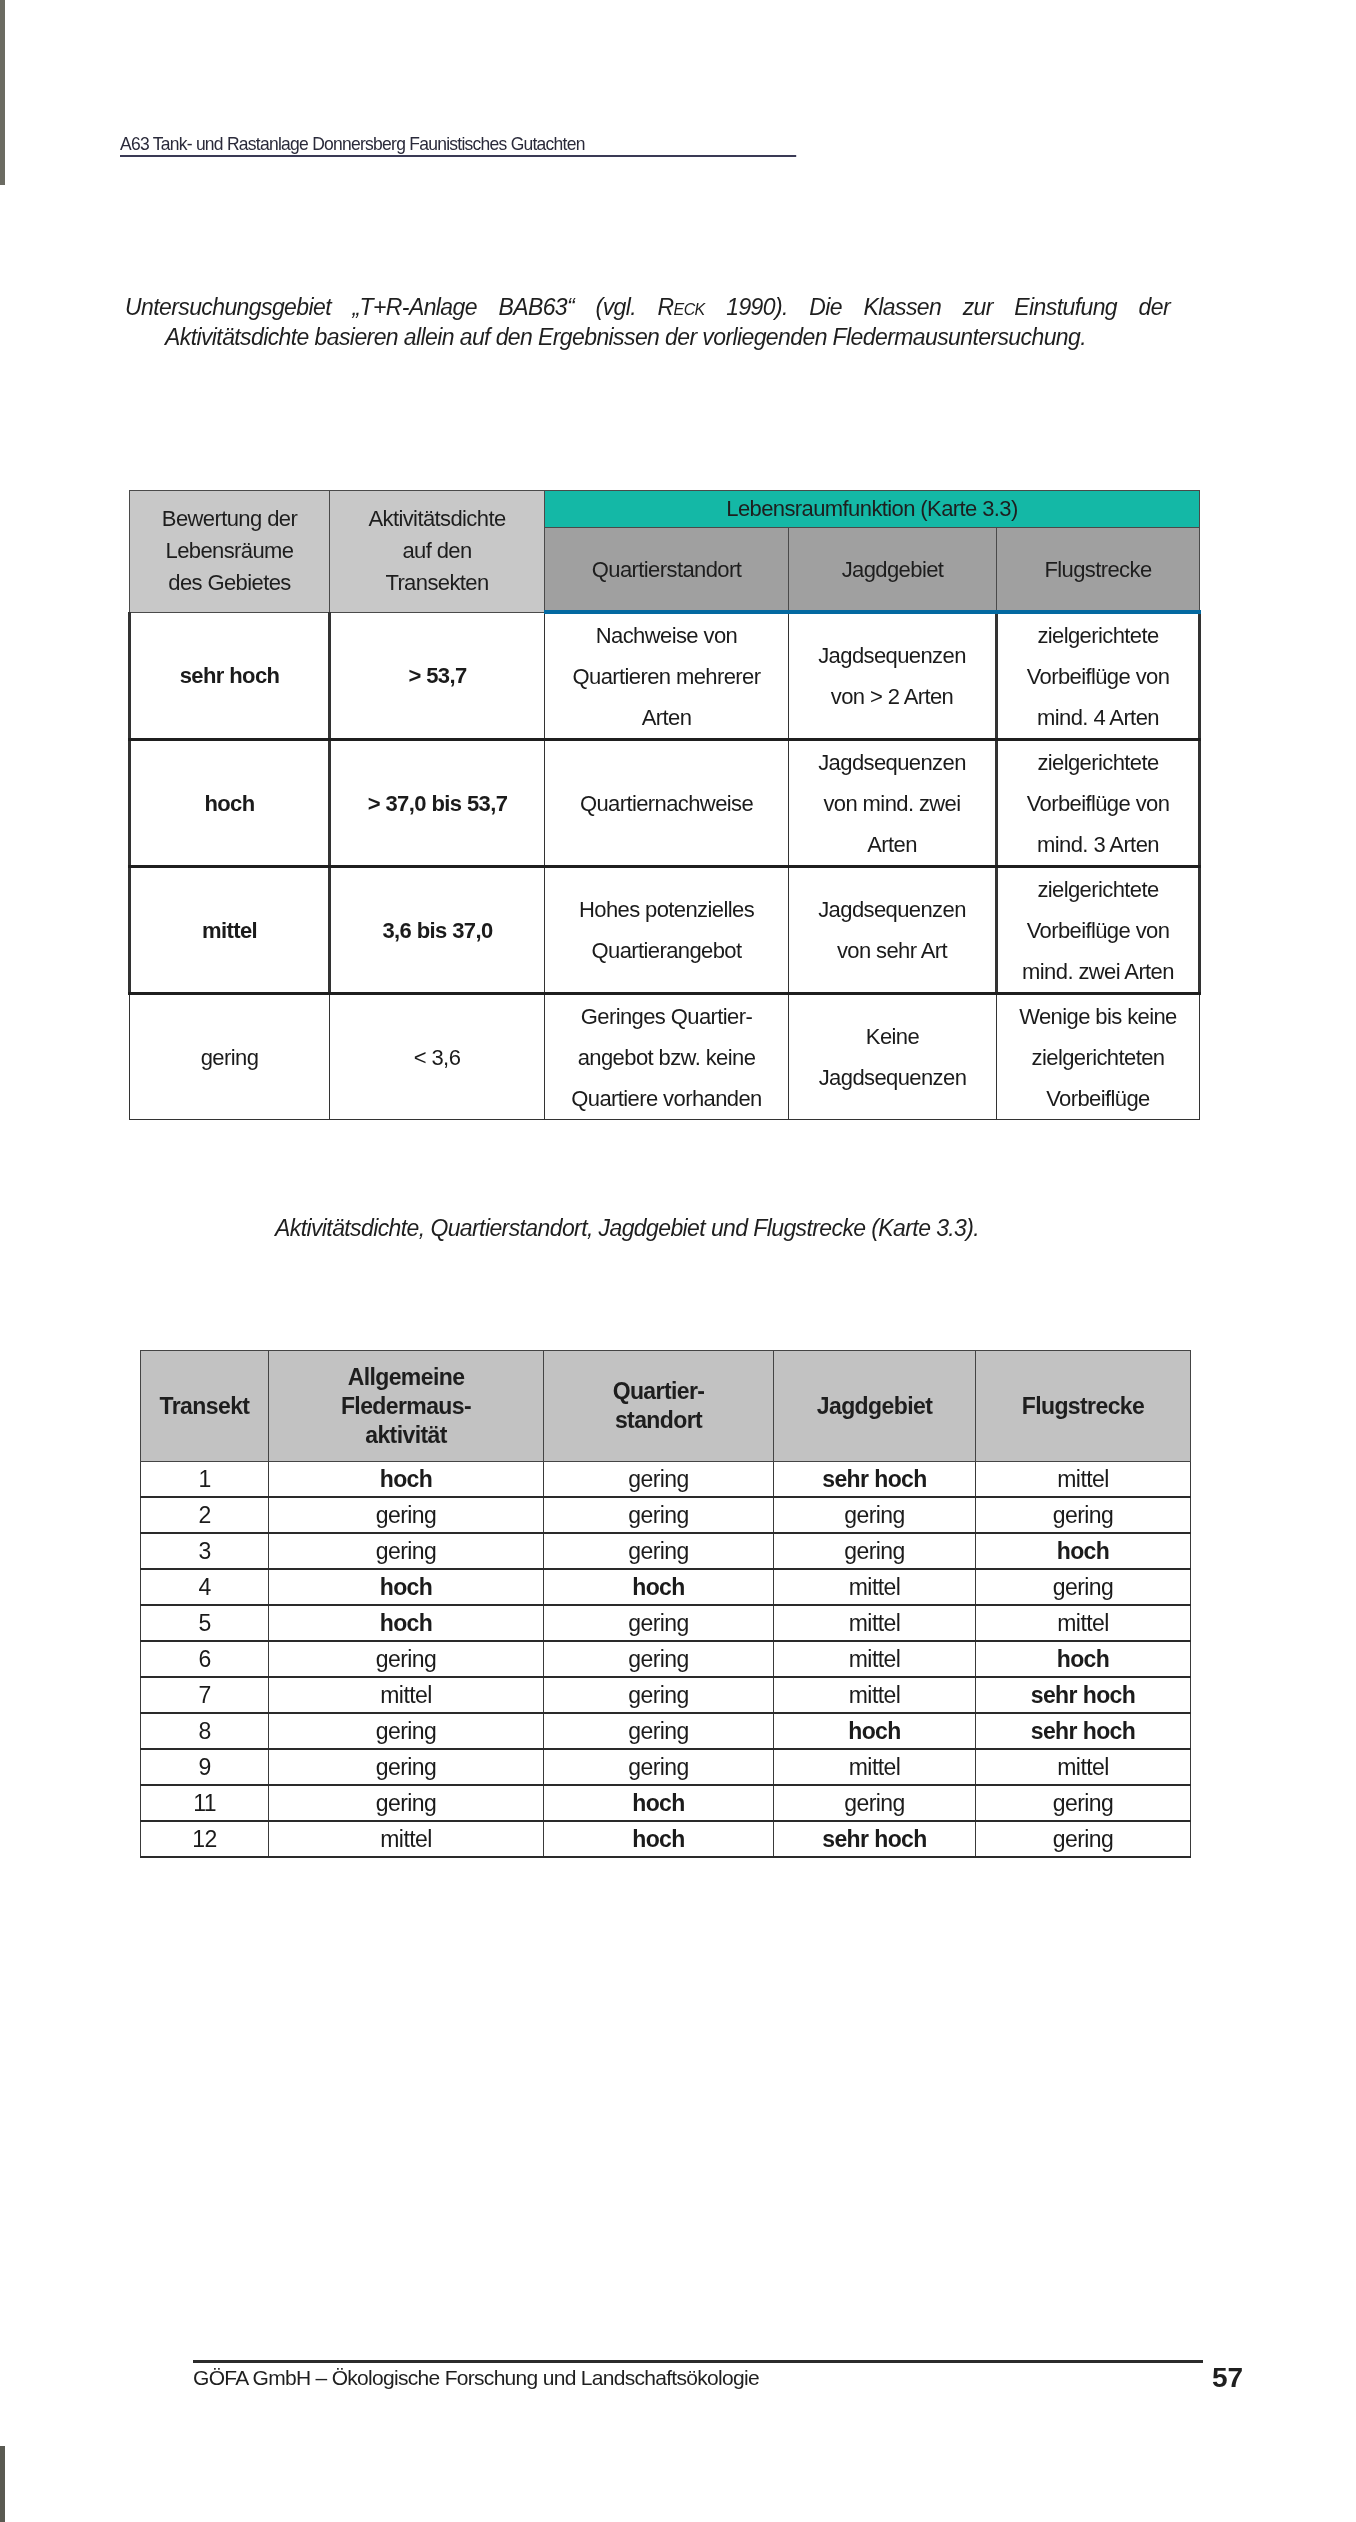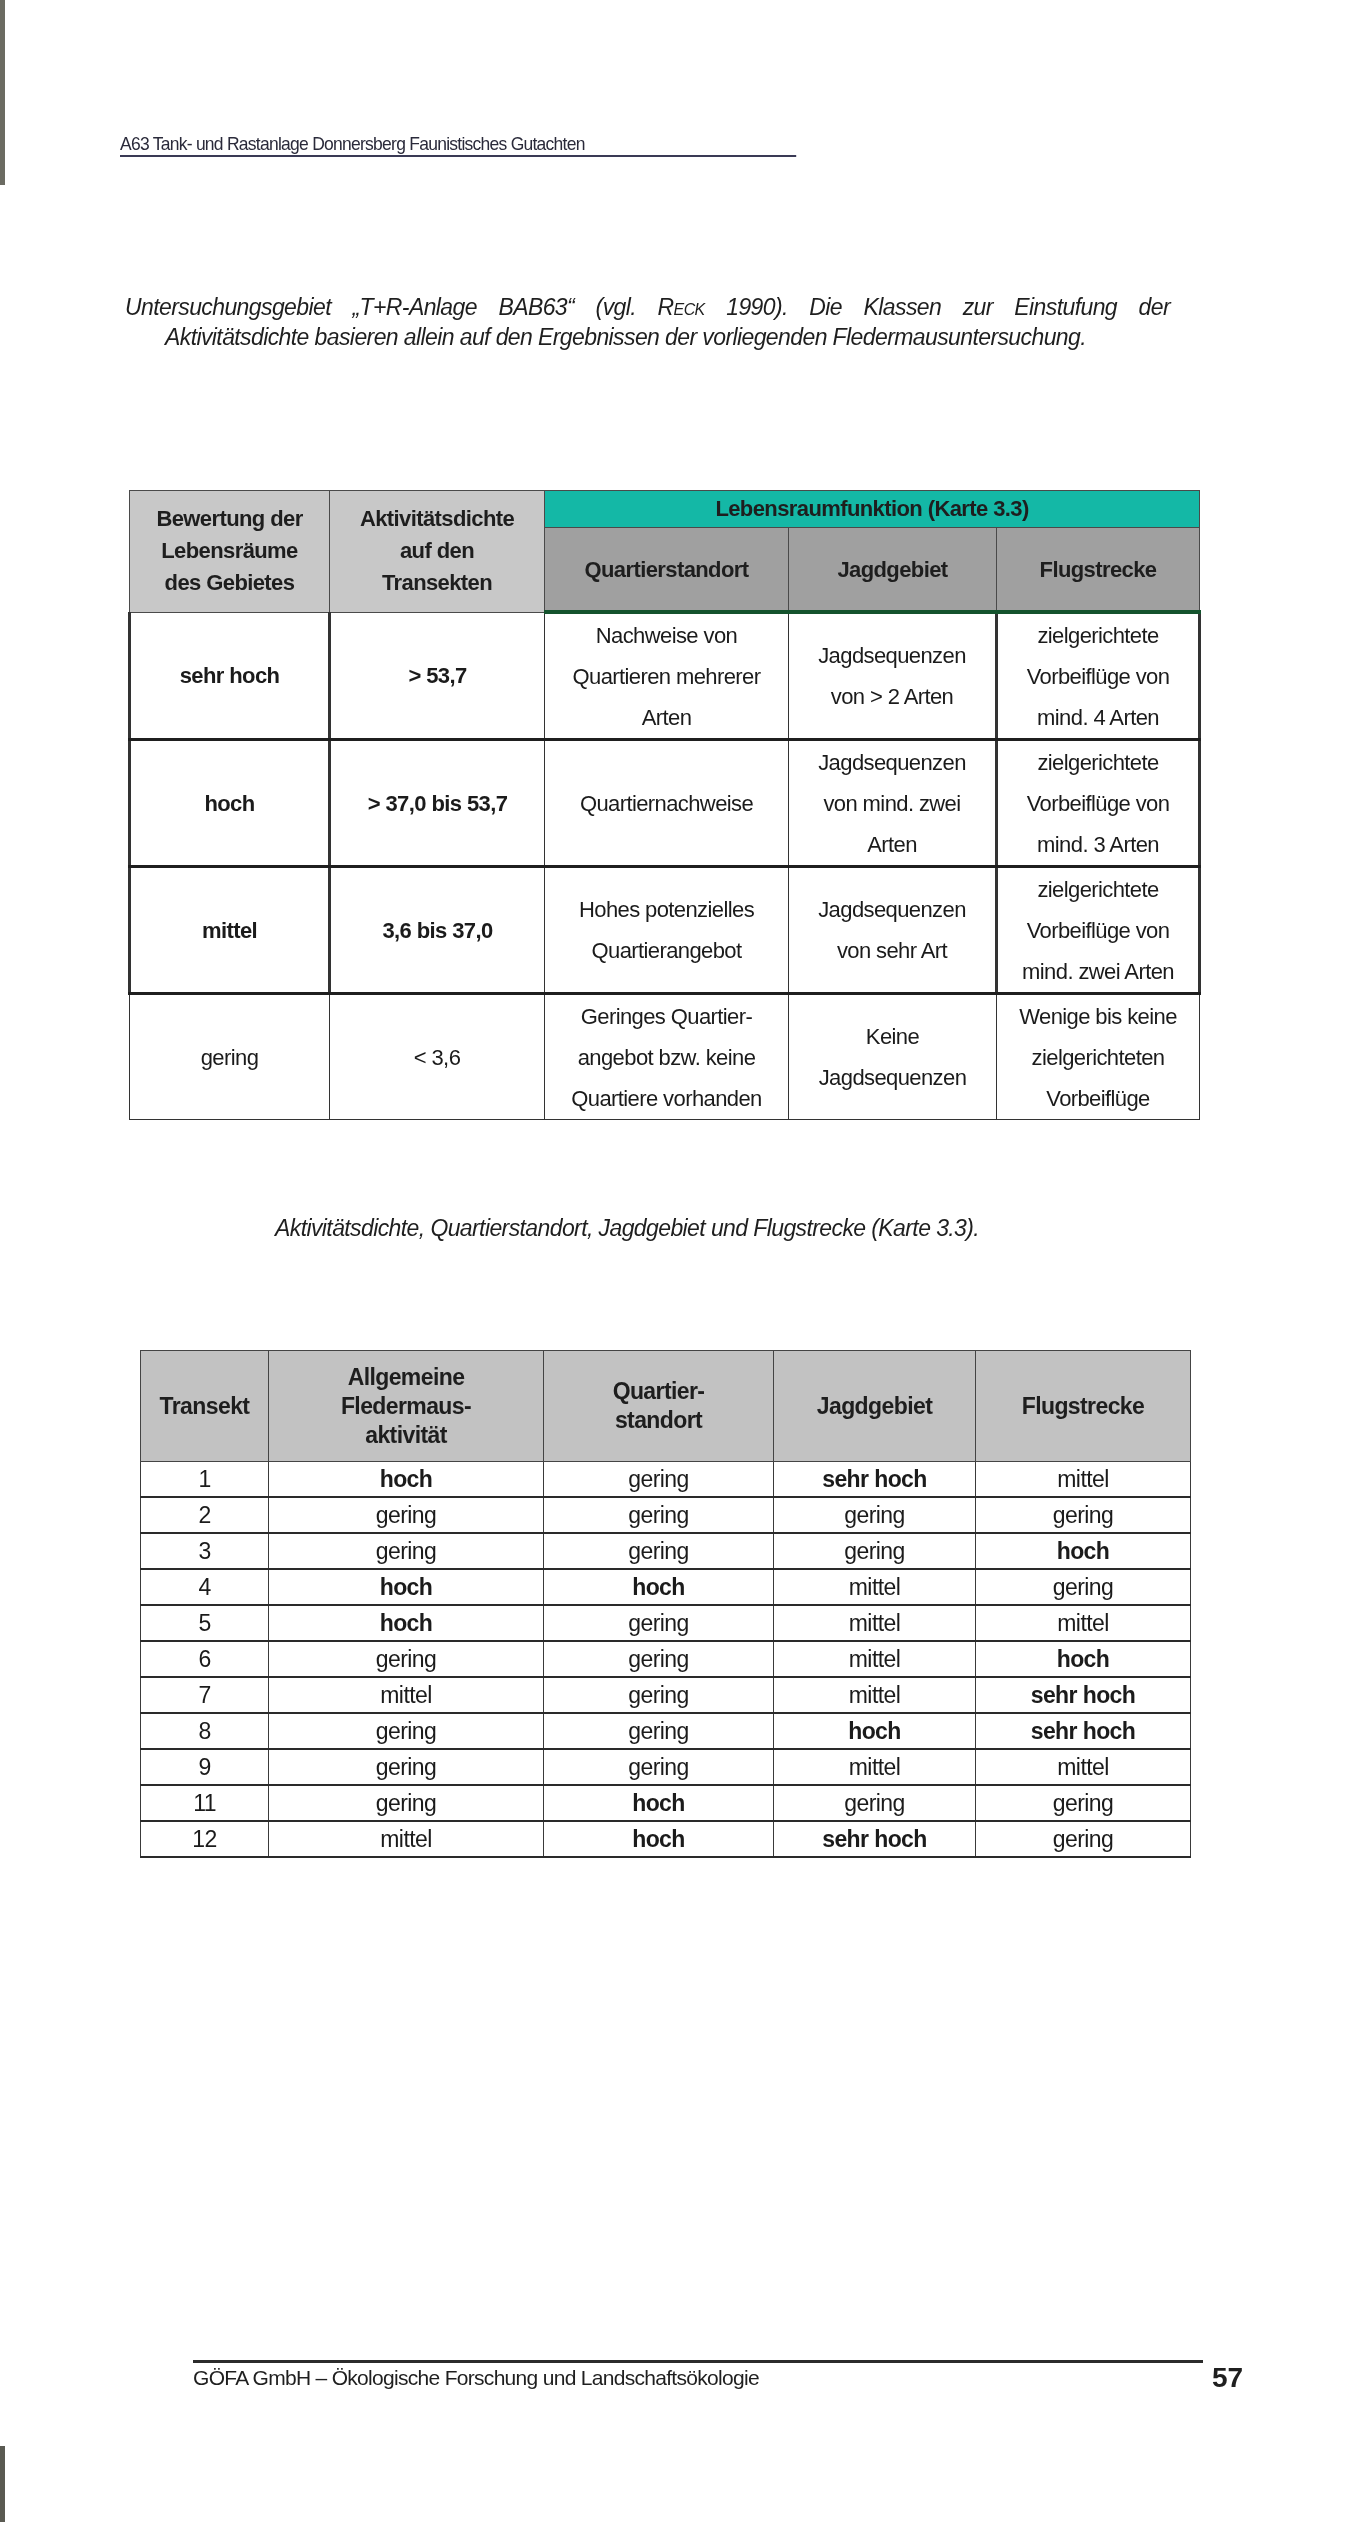--- a/index.html
+++ b/index.html
@@ -33,25 +33,25 @@
   .caption2 .row1 { display:flex; }
   .caption2 .row1 .lead { width:145px; flex:none; }
   .caption2 .row1 .body { flex:1; text-align:justify; text-align-last:justify; }
   .caption2 .row2 { padding-left:145px; }
 
   table { border-collapse:collapse; position:absolute; table-layout:fixed; }
   td, th { padding:0; text-align:center; vertical-align:middle; }
 
   
   .t1 { left:128px; top:490px; width:1070px; font-size:22px; line-height:41px; letter-spacing:-0.6px; }
-  .t1 th { font-weight:bold; color:#1e1e1e; border:1.5px solid #4a4a4a; }
+  .t1 th { font-weight:normal; color:#1e1e1e; border:1.5px solid #4a4a4a; }
   .t1 .h-light { background:#c8c8c8; line-height:32px; }
   .t1 .h-span { background:#14b8a6; height:36px; line-height:34px; }
   .t1 .h-dark { background:#a0a0a0; height:82px; }
-  .t1 tr.head2 th { border-bottom:4px solid #14532d; }
+  .t1 tr.head2 th { border-bottom:4px solid #0369a1; }
   .t1 td { border:1.5px solid #333; height:124px; color:#1b1b1b; }
   .t1 tr.rating-row td { border-bottom:3.5px solid #1f1f1f; }
   .t1 tr.rating-row td:first-child, .t1 tr.rating-row td:last-child { border-left-width:3px; border-right-width:3px; }
   .t1 td.bold { font-weight:bold; }
   .t1 tr.last td { border-bottom:1.5px solid #333; }
 
   
   .t2 { left:140px; top:1350px; width:1050px; font-size:23px; letter-spacing:-0.6px; }
   .t2 th { background:#c2c2c2; font-weight:bold; border:1.5px solid #444; height:110px; line-height:29px; color:#1e1e1e; }
   .t2 td { border:1.5px solid #3a3a3a; border-bottom:2.5px solid #2a2a2a; height:34px; line-height:34px; color:#1b1b1b; }

